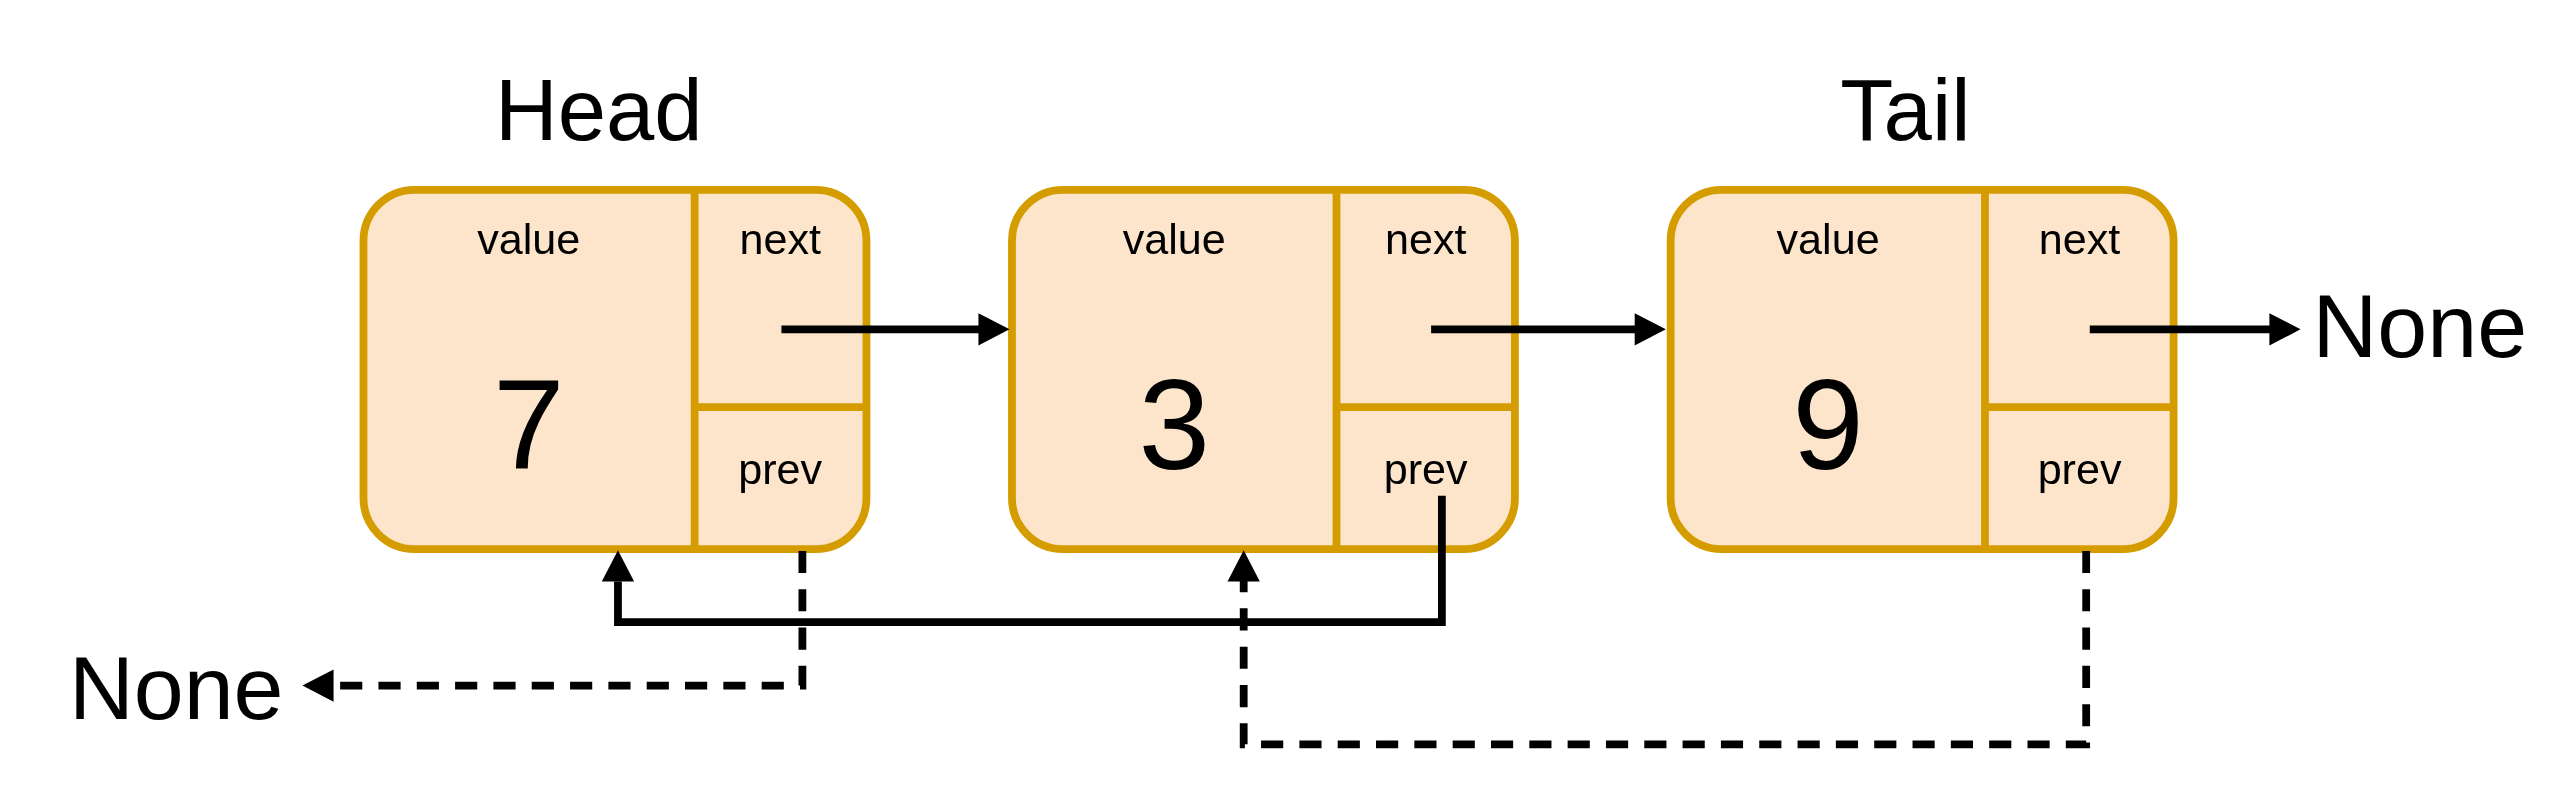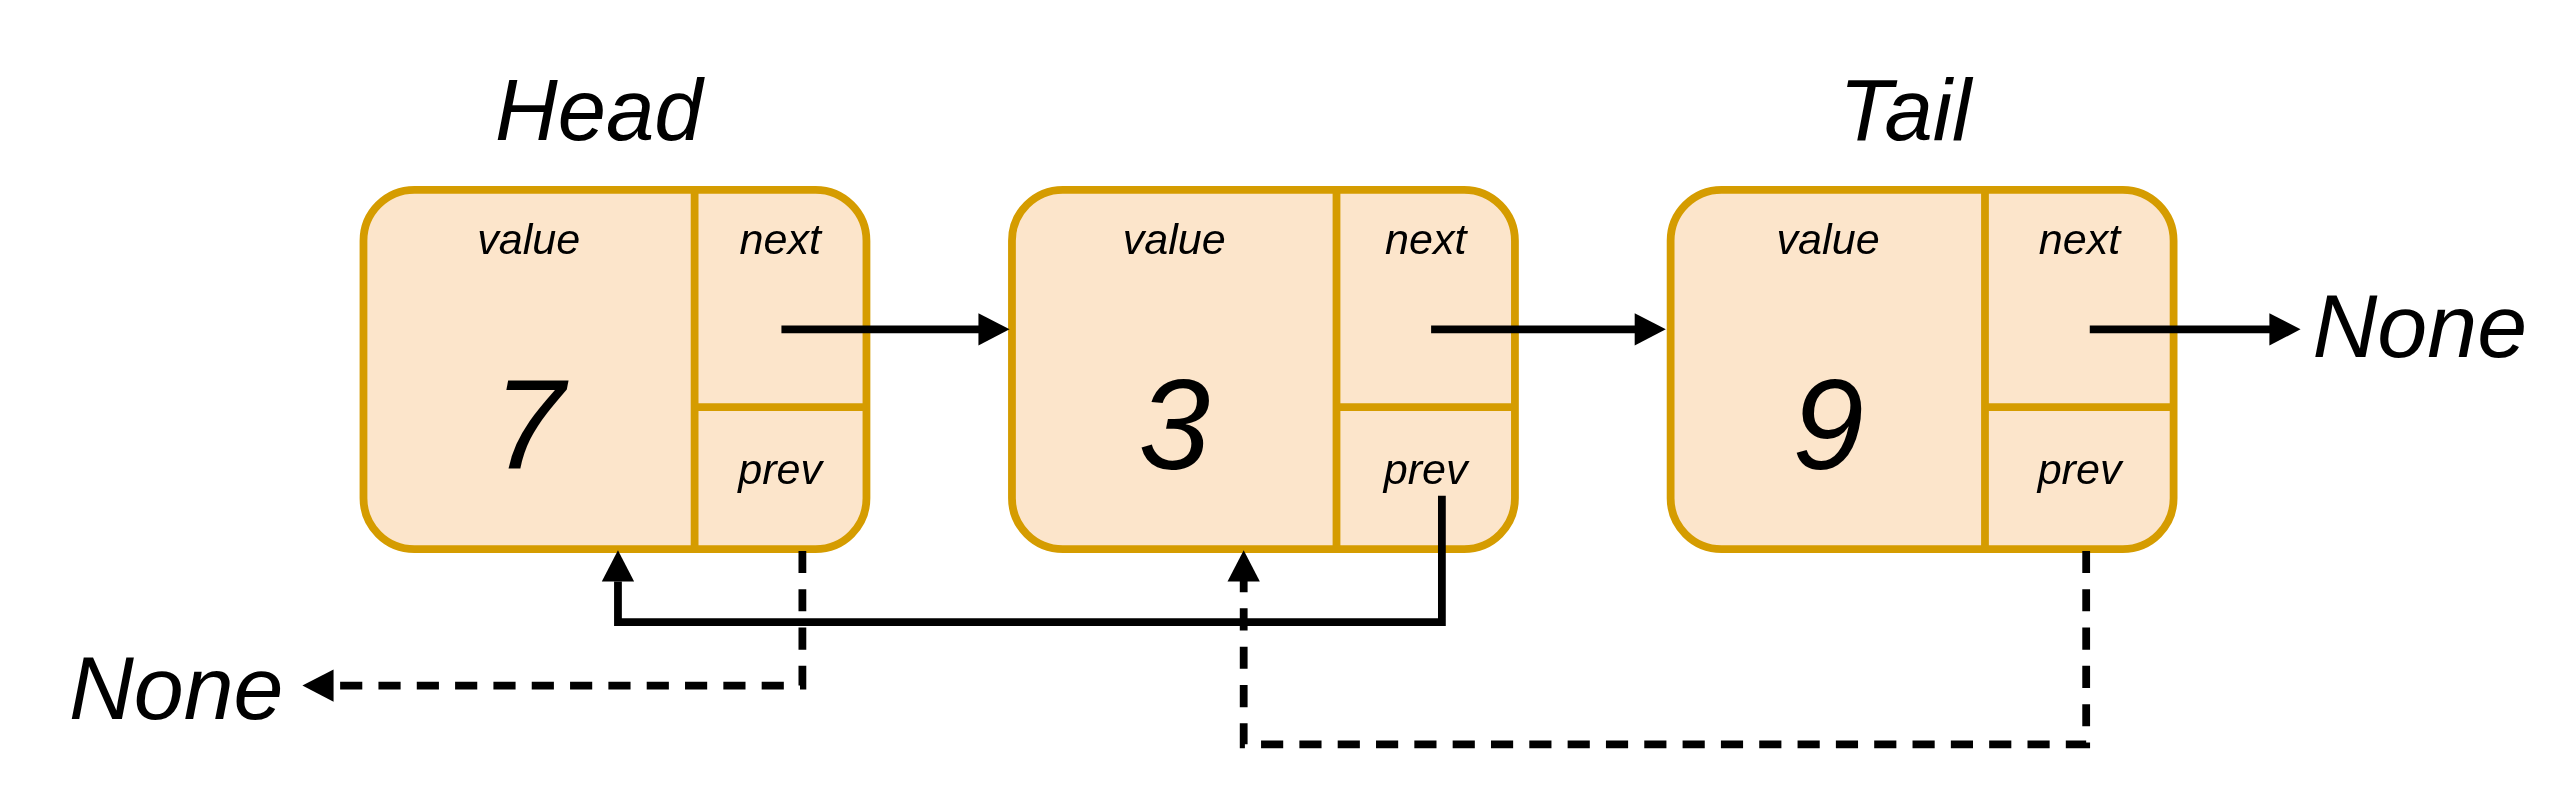--- a/index.html
+++ b/index.html
@@ -1,16 +1,16 @@
 <!DOCTYPE html>
 <html style="font-size:9.6px"><head>
 <meta charset="utf-8">
 <style>
   html, body { margin: 0; padding: 0; background: #ffffff; }
-  .stage { width: 100vw; background: #ffffff; font-style: italic; }
+  .stage { width: 100vw; background: #ffffff; }
   svg { display: block; width: 100%; height: auto; background: #ffffff; }
   text {
     font-family: "Liberation Sans", "DejaVu Sans", sans-serif;
     fill: #000000;
   }
   .hdr   { font-size: 145px; }
   .fld   { font-size: 72px;  }
   .digit { font-size: 215px; }
   .none  { font-size: 150px; }
   .mid   { text-anchor: middle; }

